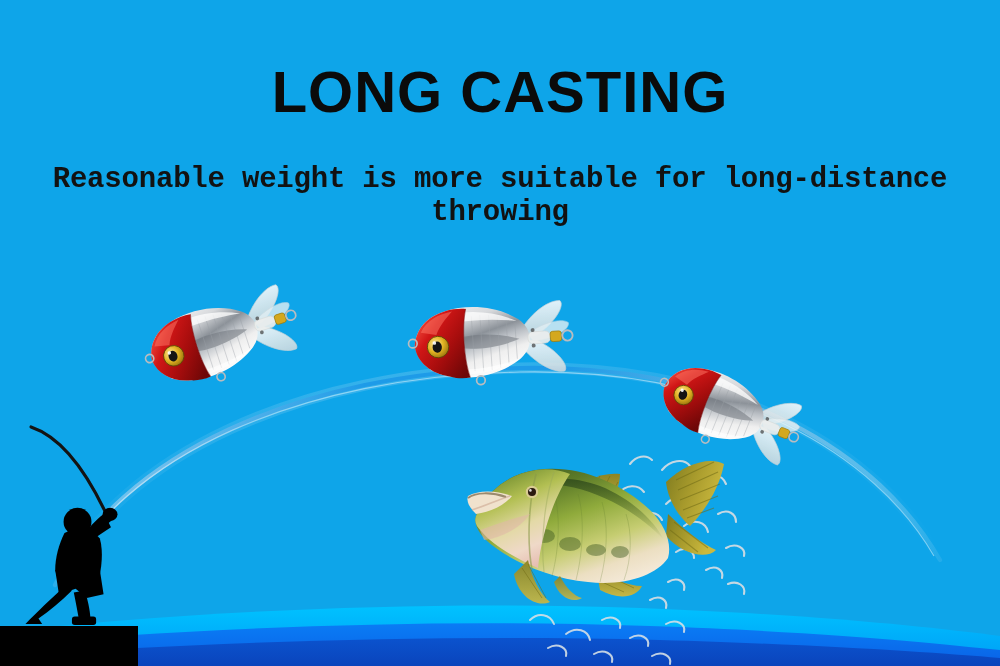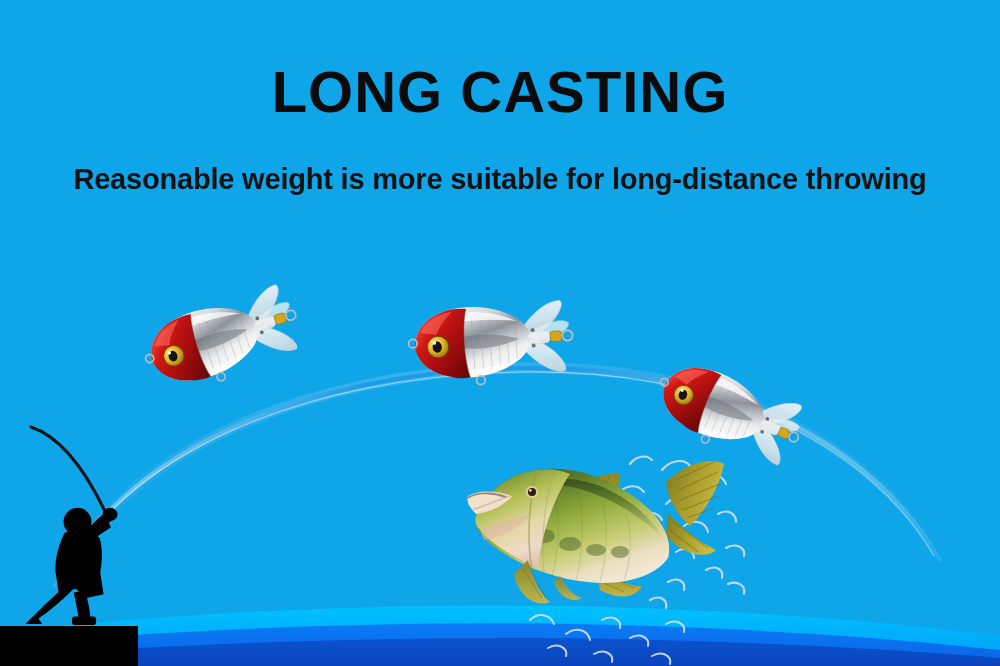--- a/index.html
+++ b/index.html
@@ -28,21 +28,21 @@
     font-family:"Liberation Sans", sans-serif;
   }
   .subhead {
     position:absolute;
     left:0; top:163px; width:1000px;
     text-align:center;
     font-size:29px;
     font-weight:bold;
     color:#121212;
     letter-spacing:-0.2px;
-    font-family:Liberation Sans, sans-serif;
+    font-family:Liberation Mono, monospace;
   }
   
   .layer { position:absolute; left:0; top:0; width:1000px; height:666px; }
   svg.layer { overflow:visible; }
 </style>
 </head>
 <body>
 
 <div id="banner">
 

